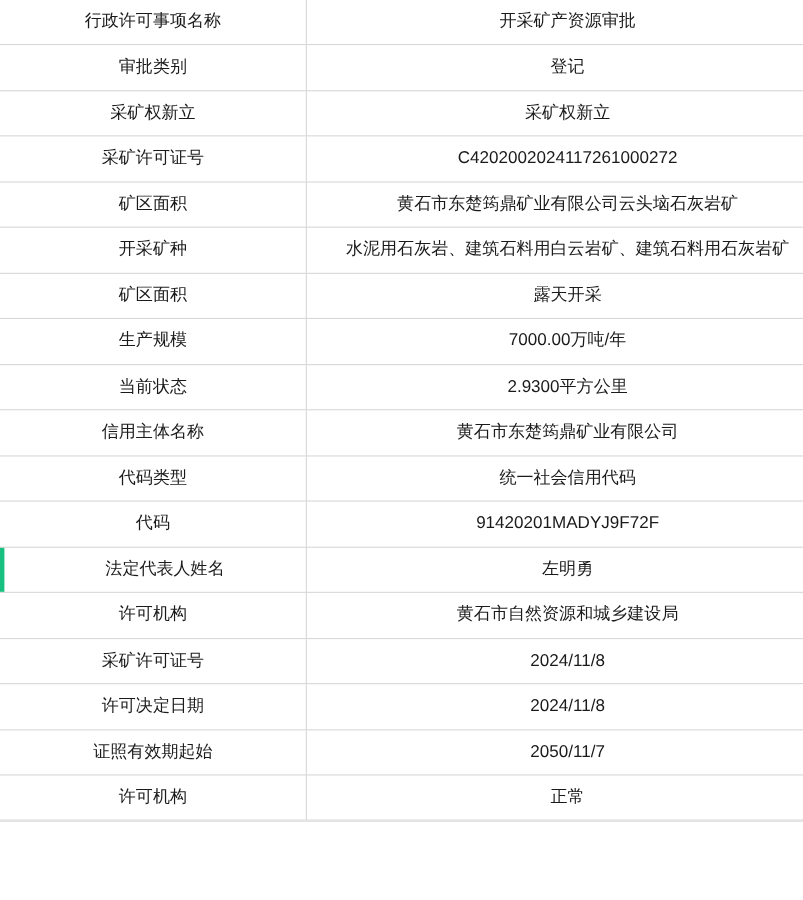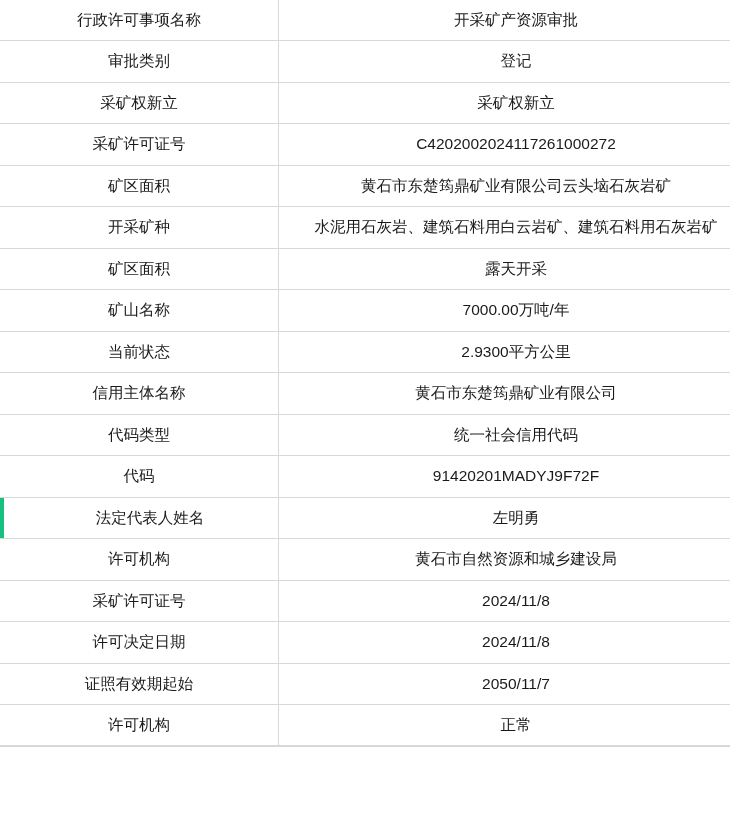--- a/index.html
+++ b/index.html
@@ -105,21 +105,21 @@
         </tr>
         <tr>
           <td class="label">开采矿种</td>
           <td class="value tall-value">水泥用石灰岩、建筑石料用白云岩矿、建筑石料用石灰岩矿</td>
         </tr>
         <tr>
           <td class="label">矿区面积</td>
           <td class="value">露天开采</td>
         </tr>
         <tr>
-          <td class="label">矿山名称</td>
+          <td class="label">生产规模</td>
           <td class="value">7000.00万吨/年</td>
         </tr>
         <tr>
           <td class="label">当前状态</td>
           <td class="value">2.9300平方公里</td>
         </tr>
         <tr>
           <td class="label">信用主体名称</td>
           <td class="value">黄石市东楚筠鼎矿业有限公司</td>
         </tr>

